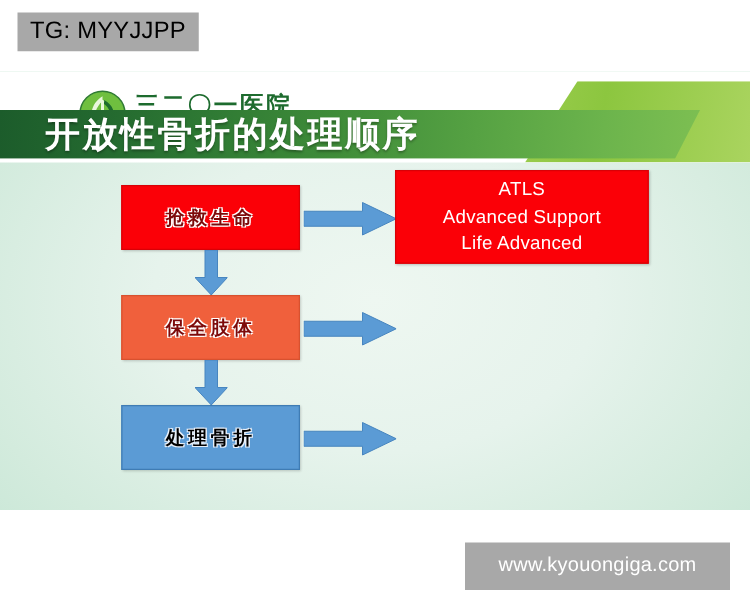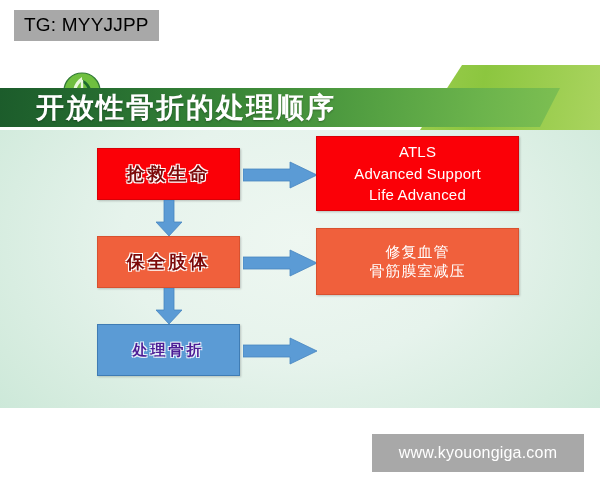--- a/index.html
+++ b/index.html
@@ -164,34 +164,34 @@
     box-shadow: 1px 1px 2px rgba(0,0,0,0.20);
   }
   .blue-solid {
     background: #5b9bd5;
     border: 1px solid #3f7cb4;
     box-shadow: 1px 1px 2px rgba(0,0,0,0.20);
   }
 
   .label-cn-dark {
     font-family: "DejaVu Sans", "Liberation Sans", sans-serif;
-    font-size: 18px;
+    font-size: 15px;
     font-weight: bold;
     letter-spacing: 3px;
     color: #7d0a0a;
     text-shadow:
       -1px -1px 0 #ffffff,  1px -1px 0 #ffffff,
       -1px  1px 0 #ffffff,  1px  1px 0 #ffffff;
   }
   .label-cn-navy {
     font-family: "DejaVu Sans", "Liberation Sans", sans-serif;
     font-size: 15px;
     font-weight: bold;
     letter-spacing: 3px;
-    color: #4c1d95;
+    color: #000000;
     text-shadow:
       -1px -1px 0 #e8f0fa,  1px -1px 0 #e8f0fa,
       -1px  1px 0 #e8f0fa,  1px  1px 0 #e8f0fa;
   }
   .label-white {
     font-family: "DejaVu Sans", "Liberation Sans", sans-serif;
     font-size: 15px;
     color: #ffffff;
     letter-spacing: 1px;
   }
@@ -245,20 +245,21 @@
     <div id="logo-panel"></div>
     <div id="logo-inner">
       <svg id="logo-mark" viewBox="0 0 40 40">
         <circle cx="20" cy="20" r="18" fill="#6fbf3f"></circle>
         <circle cx="20" cy="20" r="18" fill="none" stroke="#2f7a34" stroke-width="1.2"></circle>
         <path d="M20 6 C10 12 9 24 14 32 C12 22 15 14 20 10 Z" fill="#e9f7dc"></path>
         <path d="M21 9 C30 13 32 24 26 32 C28 22 26 15 21 12 Z" fill="#1d6b2e"></path>
         <path d="M20 10 L20 34" stroke="#e9f7dc" stroke-width="2.4" stroke-linecap="round"></path>
       </svg>
       <div id="logo-text">
+        <div id="logo-cn">三二〇一医院</div>
         <div id="logo-en">SAN ER LING YI HOSPITAL</div>
       </div>
     </div>
 
     <div id="title-bar">
       <span id="title-text">开放性骨折的处理顺序</span>
     </div>
   </div>
 
   <div id="chart-area">
@@ -284,26 +285,20 @@
     </svg>
 
     <div class="node node-left orange-solid" style="top:106px;">
       <span class="label-cn-dark">保全肢体</span>
     </div>
 
     <svg class="arrow-right" style="left:243px; top:119px;" viewBox="0 0 74 28">
       <polygon points="0,8 47,8 47,1 74,14 47,27 47,20 0,20" fill="#5b9bd5" stroke="#4785bf" stroke-width="0.8"></polygon>
     </svg>
 
-    <div class="node node-right orange-solid" style="top:98px; height:67px;">
-      <span class="label-white">
-        <span>修复血管</span><br>
-        <span>骨筋膜室减压</span>
-      </span>
-    </div>
 
     <svg class="arrow-down" style="left:156px; top:158px;" viewBox="0 0 26 36">
       <polygon points="8,0 18,0 18,22 26,22 13,36 0,22 8,22" fill="#5b9bd5" stroke="#4785bf" stroke-width="0.8"></polygon>
     </svg>
 
     <div class="node node-left blue-solid" style="top:194px;">
       <span class="label-cn-navy">处理骨折</span>
     </div>
 
     <svg class="arrow-right" style="left:243px; top:207px;" viewBox="0 0 74 28">

